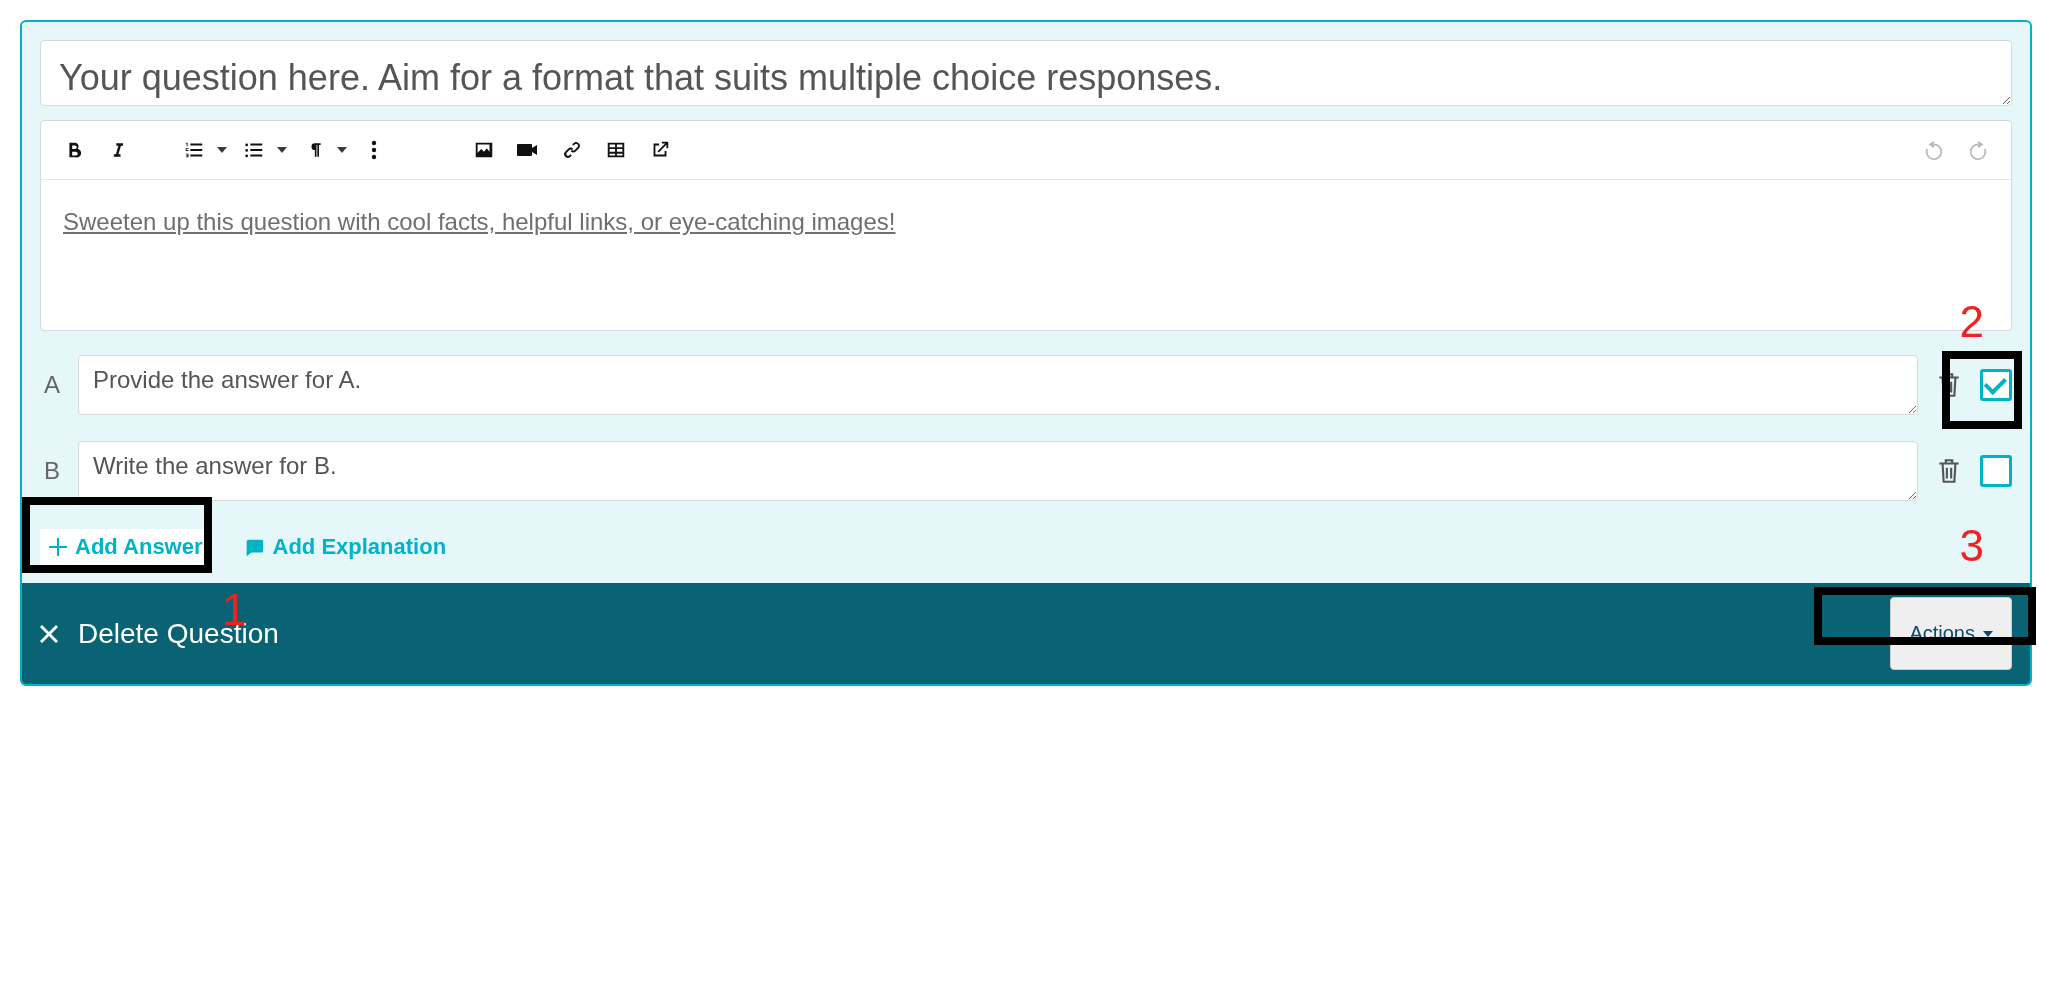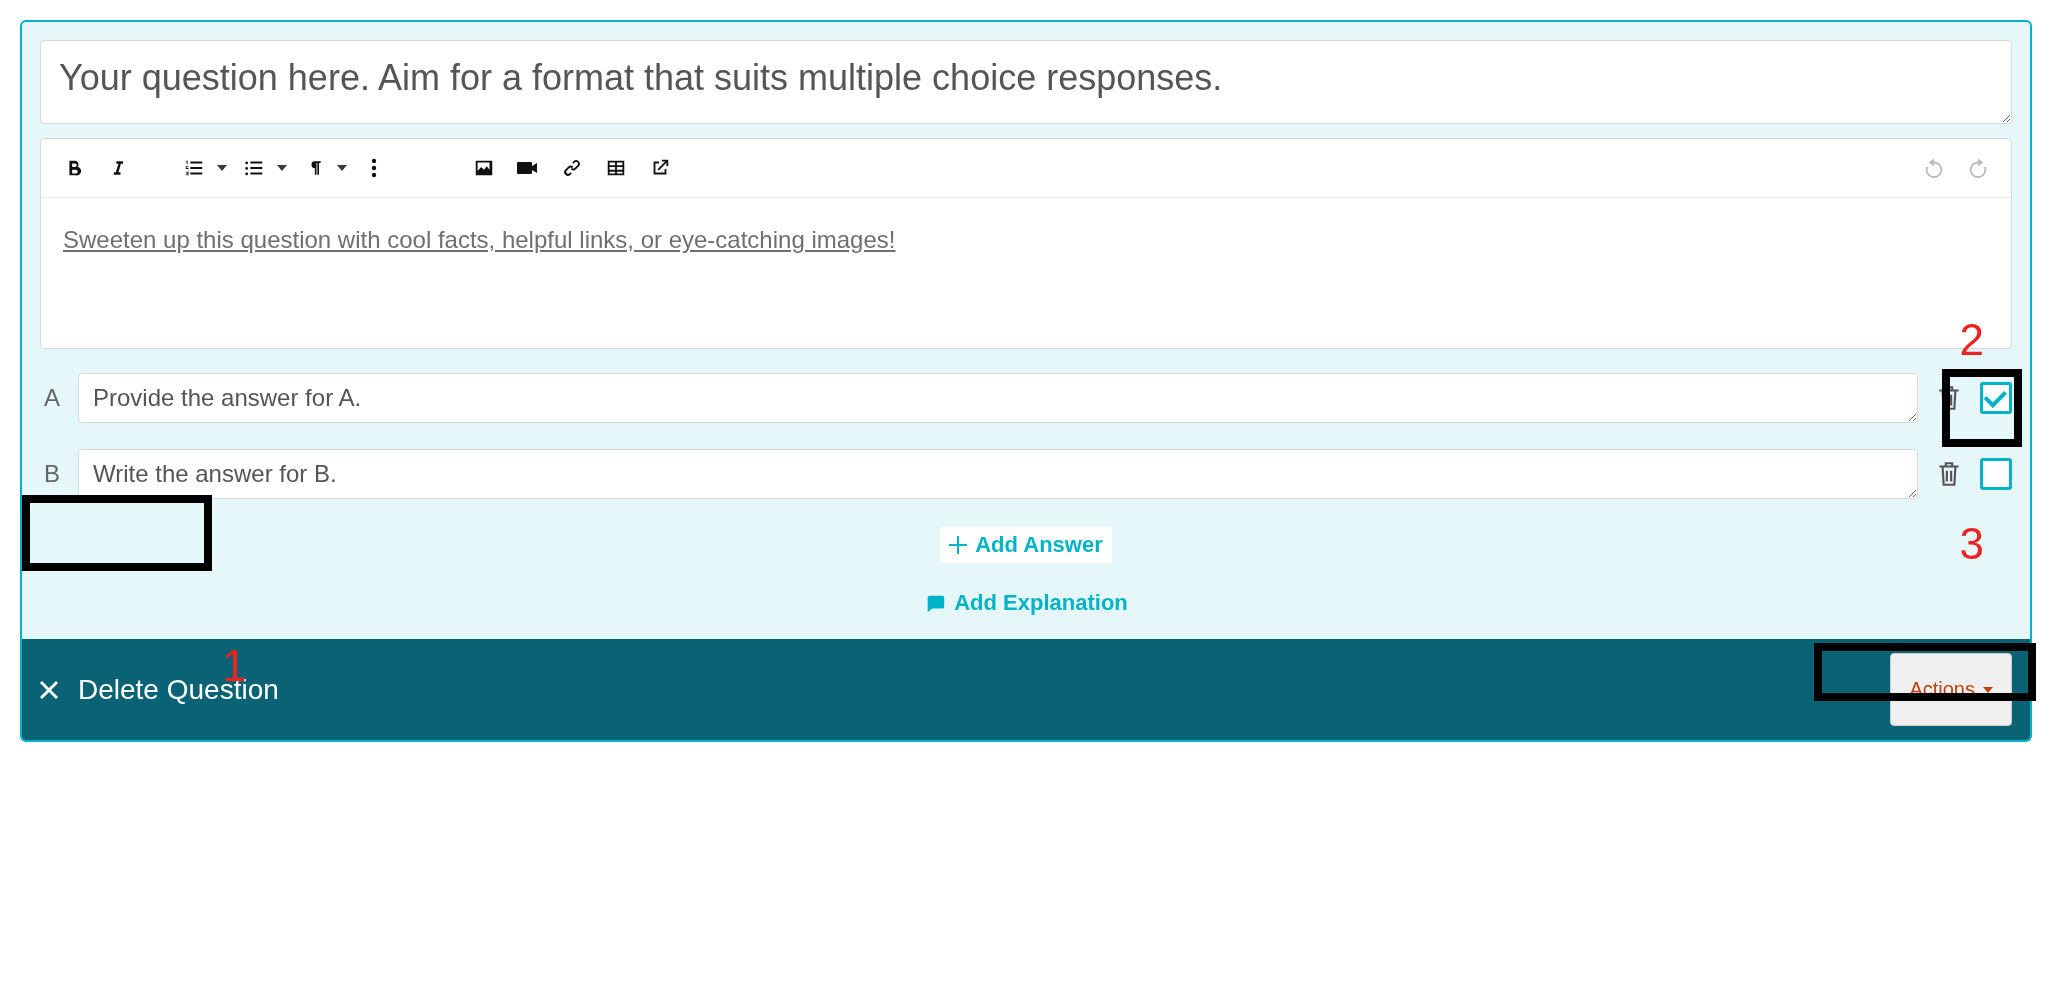--- a/index.html
+++ b/index.html
@@ -41,21 +41,21 @@
     width: 100%;
     font-size: 36px;
     color: #555;
     border: 1px solid var(--border-gray);
     border-radius: 4px;
     padding: 16px 18px 12px 18px;
     background: #fff;
     resize: both;
     overflow: hidden;
     min-height: 0;
-    height: 84px;
+    height: 66px;
     display: block;
     font-family: inherit;
   }
   .question-input::placeholder { color:#555; }
   .editor-box {
     margin-top: 14px;
     background: #fff;
     border: 1px solid var(--border-gray);
     border-radius: 4px;
   }
@@ -111,21 +111,21 @@
   .answer-input {
     flex: 1;
     font-size: 24px;
     color: #0f172a;
     border: 1px solid var(--border-gray);
     border-radius: 4px;
     padding: 10px 14px 8px 14px;
     background:#fff;
     resize: both;
     overflow:hidden;
-    height: 50px;
+    height: 60px;
     font-family: inherit;
   }
   .answer-input::placeholder { color:#555; }
   .trash-btn {
     width: 34px; height: 34px;
     display:inline-flex; align-items:center; justify-content:center;
     cursor:pointer;
     color:#555;
   }
   .correct-toggle {
@@ -141,21 +141,20 @@
     width: 16px; height: 9px;
     border-left: 4px solid var(--teal);
     border-bottom: 4px solid var(--teal);
     transform: rotate(-45deg) translate(1px,-2px);
   }
   .answer-actions {
     display:flex;
     gap: 22px;
     align-items:center;
     padding: 2px 0 4px 0;
-    flex-direction: column;
   }
   .link-btn {
     display:inline-flex;
     align-items:center;
     gap: 8px;
     color: var(--teal);
     font-weight: 600;
     font-size: 22px;
     cursor:pointer;
     padding: 4px 8px;
@@ -176,21 +175,21 @@
     display:inline-flex;
     align-items:center;
     gap:20px;
     font-size: 28px;
     font-weight: 500;
     cursor:pointer;
   }
   .footer-bar .spacer { flex:1; }
   .actions-btn {
     background:#EFEFEF;
-    color:#c2410c;
+    color:#0c4a6e;
     border:1px solid #CCC;
     border-radius:4px;
     padding: 24px 18px;
     font-size: 20px;
     display:inline-flex;
     align-items:center;
     gap:8px;
     cursor:pointer;
   }
   .finish-btn {

